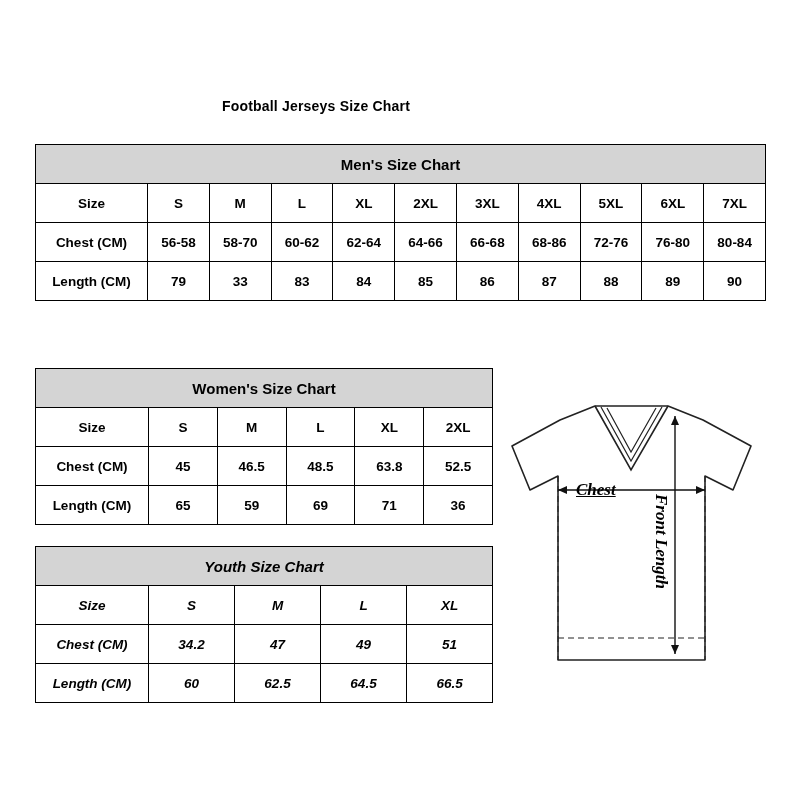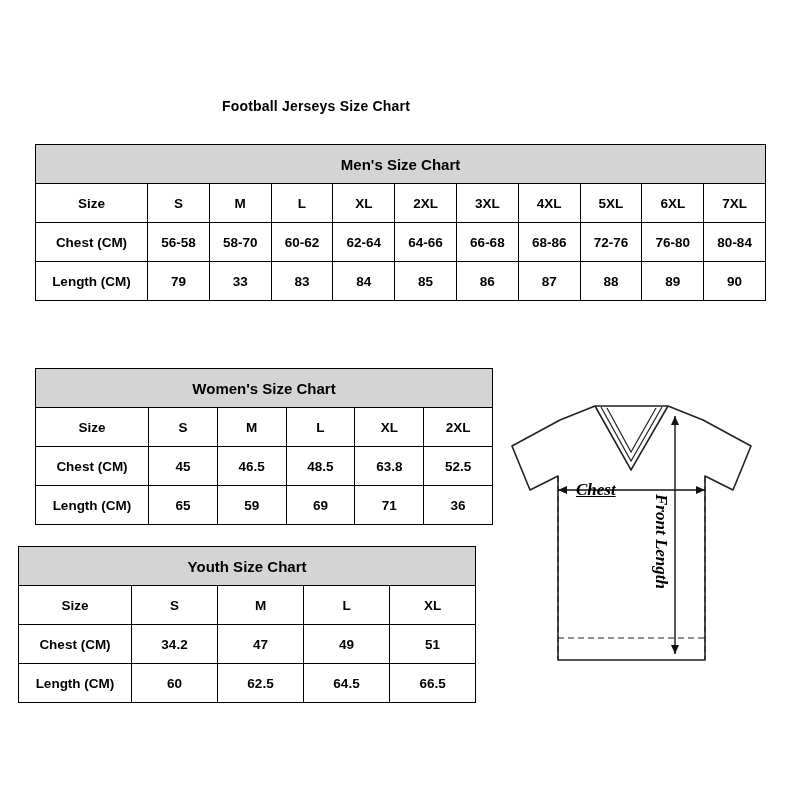--- a/index.html
+++ b/index.html
@@ -62,23 +62,24 @@
     left: 35px;
     top: 368px;
     width: 457px;
   }
   #womens-table col.label { width: 113px; }
   #womens-table col.val { width: 68.8px; }
 
   
   #youth-table {
     position: absolute;
-    left: 18px;
+    left: 35px;
     top: 546px;
     width: 457px;
+    font-style: italic;
   }
   #youth-table col.label { width: 113px; }
   #youth-table col.val { width: 86px; }
 
   
   #shirt-diagram {
     position: absolute;
     left: 500px;
     top: 398px;
     width: 290px;

